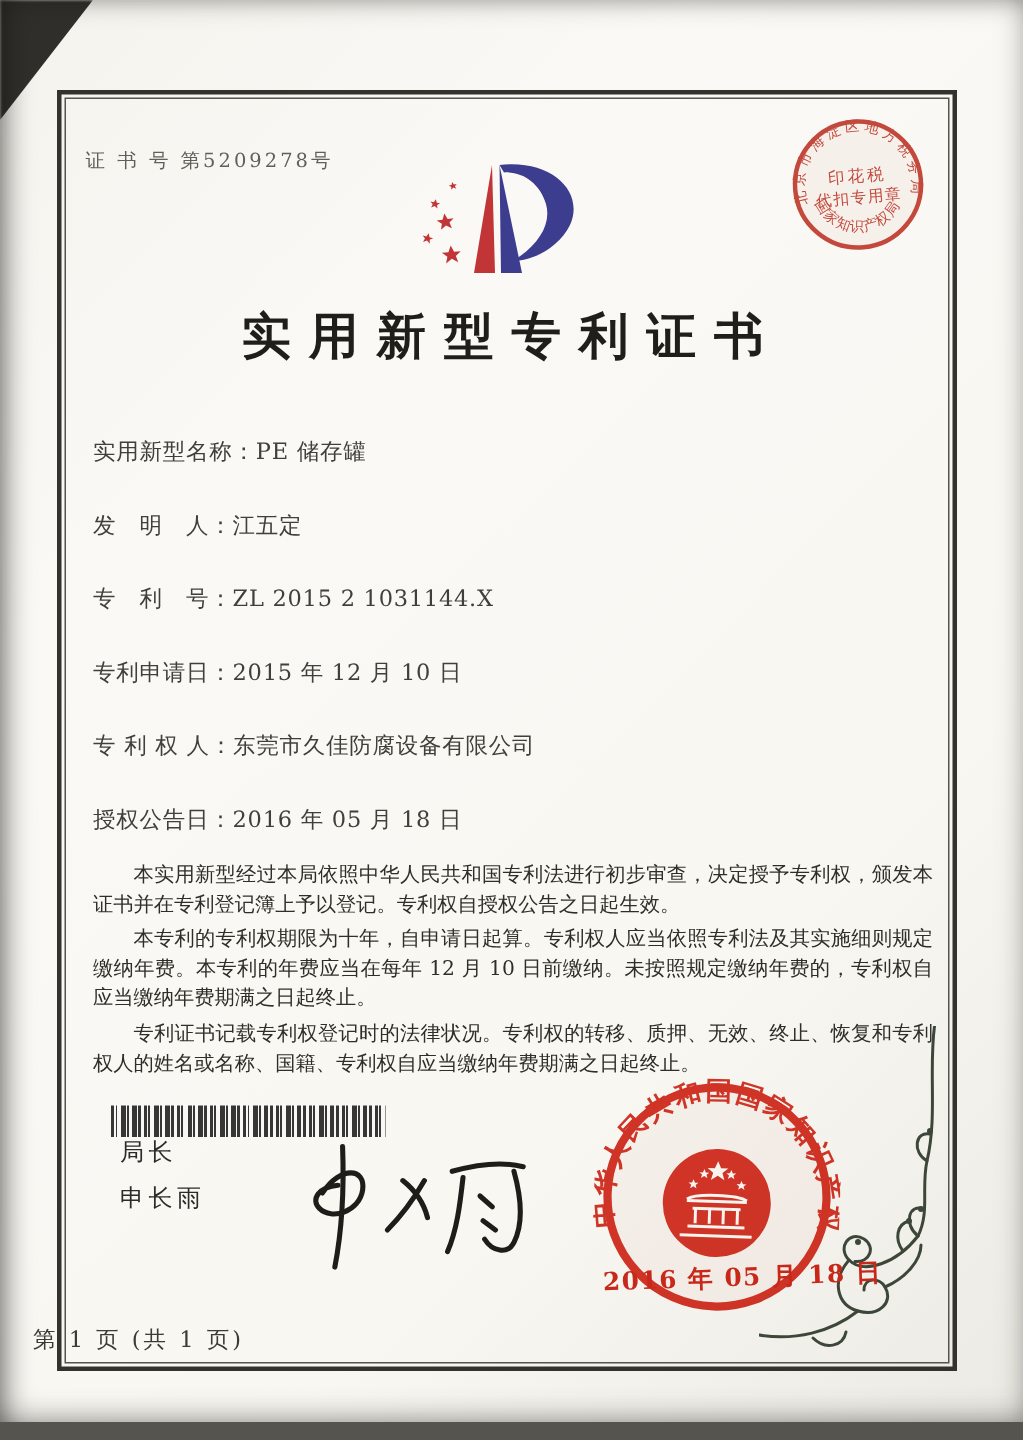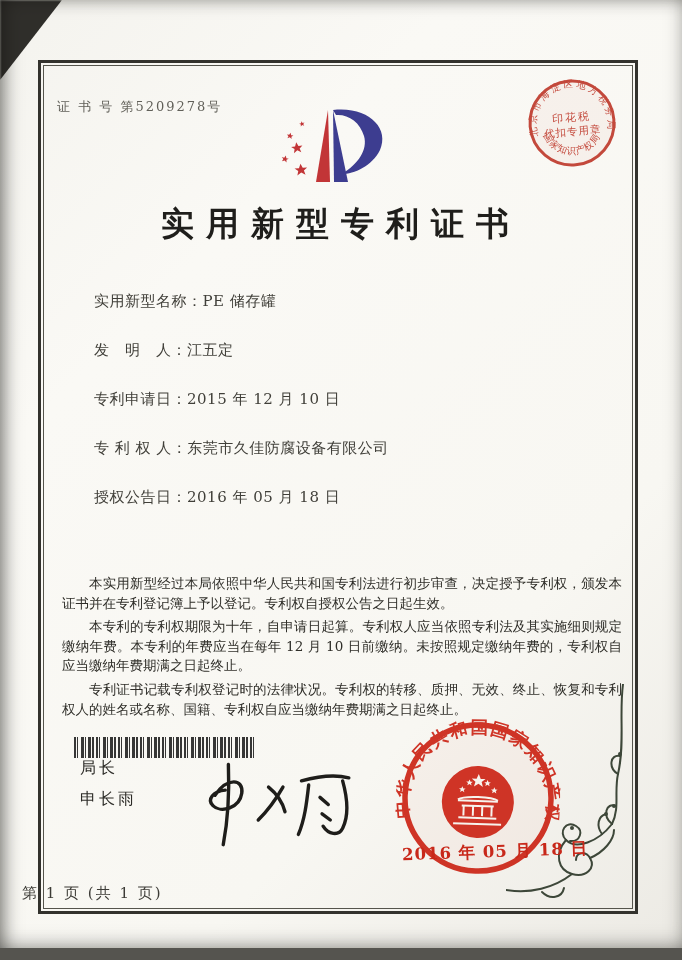--- a/index.html
+++ b/index.html
@@ -14,21 +14,21 @@
   .corner-dark{position:absolute;left:0;top:0;width:62px;height:80px;background:#14130f;
     clip-path:polygon(0 0,100% 0,0 100%);opacity:.88;filter:blur(1px);}
   .frame{position:absolute;left:38px;top:60px;width:594px;height:848px;border:3px solid #33322d;}
   .frame-inner{position:absolute;inset:2px;border:1px solid #55544c;}
   .cert-no{position:absolute;left:57px;top:98px;font-size:13px;letter-spacing:2px;color:#605f58;}
   .tax-stamp{position:absolute;left:522px;top:73px;transform:rotate(-5deg);opacity:.92;}
   .logo{position:absolute;left:280px;top:106px;}
   .title{position:absolute;left:38px;top:202px;width:594px;margin:0;text-align:center;
     font-size:33px;font-weight:600;letter-spacing:12px;padding-left:12px;box-sizing:border-box;color:#1f1e1b;}
   .fields{position:absolute;left:62px;top:292px;display:flex;flex-direction:column;gap:30px;
-    font-size:15px;letter-spacing:.5px;color:#403f39;margin-left:32px;}
+    font-size:15px;letter-spacing:.5px;color:#403f39;}
   .field-row{white-space:nowrap;}
   .body-text{position:absolute;left:58px;top:570px;width:568px;font-size:13.5px;line-height:19.6px;
     text-align:justify;color:#2f2e29;}
   .body-text p{margin:4px;text-indent:2em;}
   .barcode{position:absolute;left:74px;top:737px;width:183px;height:21px;opacity:.88;
     background:repeating-linear-gradient(90deg,
       #1c1c1c 0 2px,#f8f7f3 2px 3px,#1c1c1c 3px 4px,#f8f7f3 4px 7px,
       #1c1c1c 7px 10px,#f8f7f3 10px 11px,#1c1c1c 11px 12px,#f8f7f3 12px 14px,
       #1c1c1c 14px 17px,#f8f7f3 17px 18px,#1c1c1c 18px 20px,#f8f7f3 20px 22px);}
   .signer{position:absolute;left:80px;top:752px;font-size:16px;line-height:31px;
@@ -84,20 +84,21 @@
       <path d="M48,4 L36,76 L50,76 Z" fill="#c23537"></path>
       <path d="M53,4 L54,76 L68,76 Z" fill="#3d3d90"></path>
       <path d="M53,4 C88,0 110,22 100,44 C92,60 74,68 62,68 C78,58 88,44 84,30 C80,16 68,8 56,9 Z" fill="#3d3d90"></path>
     </svg>
 
     <h1 class="title">实用新型专利证书</h1>
 
     <div class="fields">
       <div class="field-row"><span>实用新型名称：</span><span>PE 储存罐</span></div>
       <div class="field-row"><span>发　明　人：</span><span>江五定</span></div>
+      <div class="field-row"><span>专　利　号：</span><span>ZL 2015 2 1031144.X</span></div>
       <div class="field-row"><span>专利申请日：</span><span>2015 年 12 月 10 日</span></div>
       <div class="field-row"><span>专 利 权 人：</span><span>东莞市久佳防腐设备有限公司</span></div>
       <div class="field-row"><span>授权公告日：</span><span>2016 年 05 月 18 日</span></div>
     </div>
 
     <div class="body-text">
       <p>本实用新型经过本局依照中华人民共和国专利法进行初步审查，决定授予专利权，颁发本证书并在专利登记簿上予以登记。专利权自授权公告之日起生效。</p>
       <p>本专利的专利权期限为十年，自申请日起算。专利权人应当依照专利法及其实施细则规定缴纳年费。本专利的年费应当在每年 12 月 10 日前缴纳。未按照规定缴纳年费的，专利权自应当缴纳年费期满之日起终止。</p>
       <p>专利证书记载专利权登记时的法律状况。专利权的转移、质押、无效、终止、恢复和专利权人的姓名或名称、国籍、专利权自应当缴纳年费期满之日起终止。</p>
     </div>

